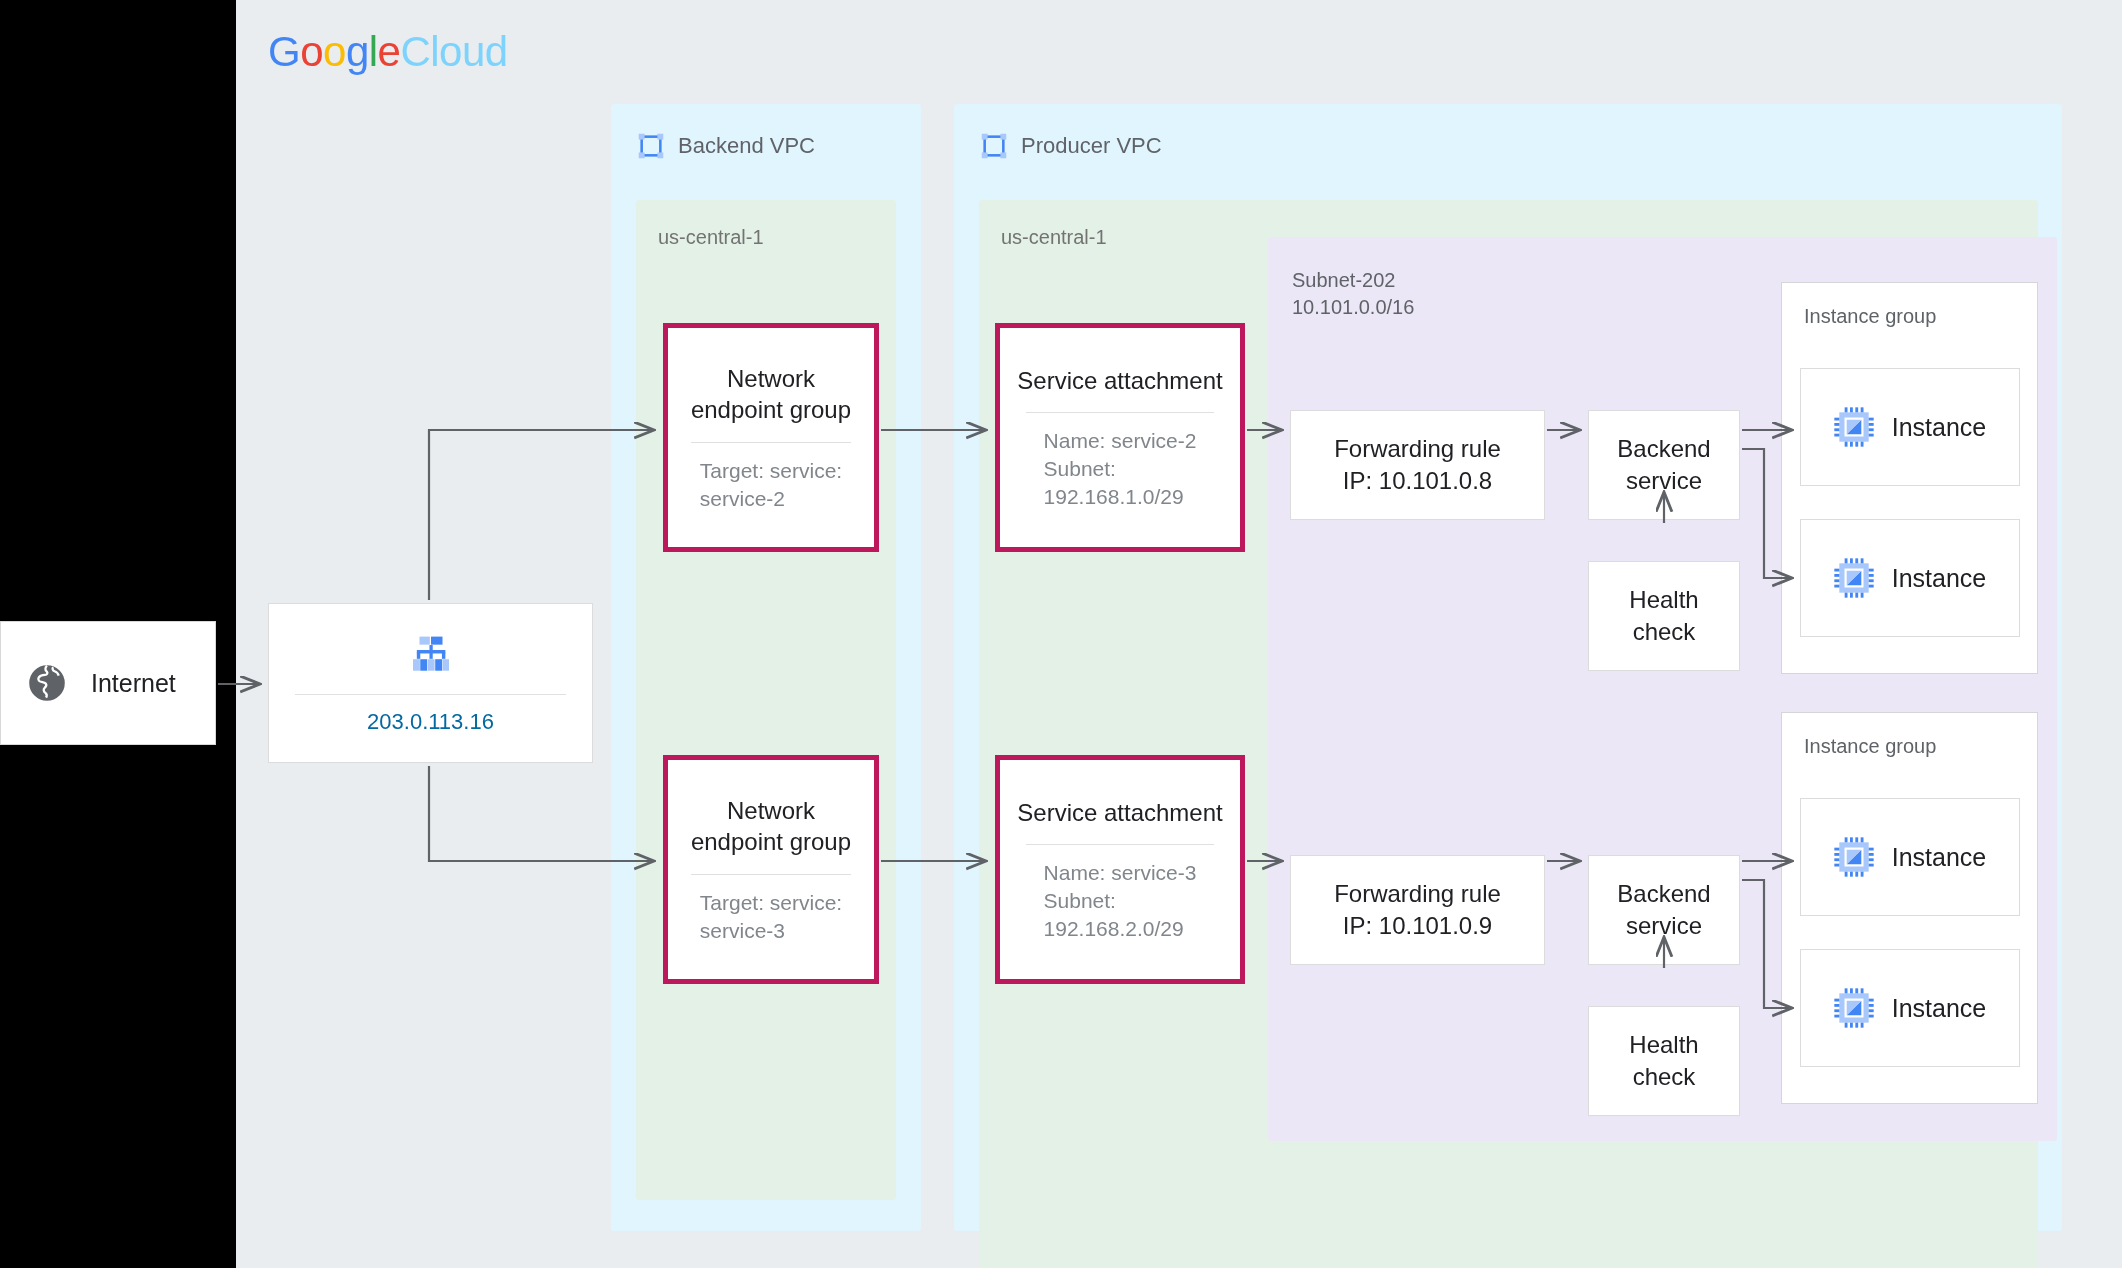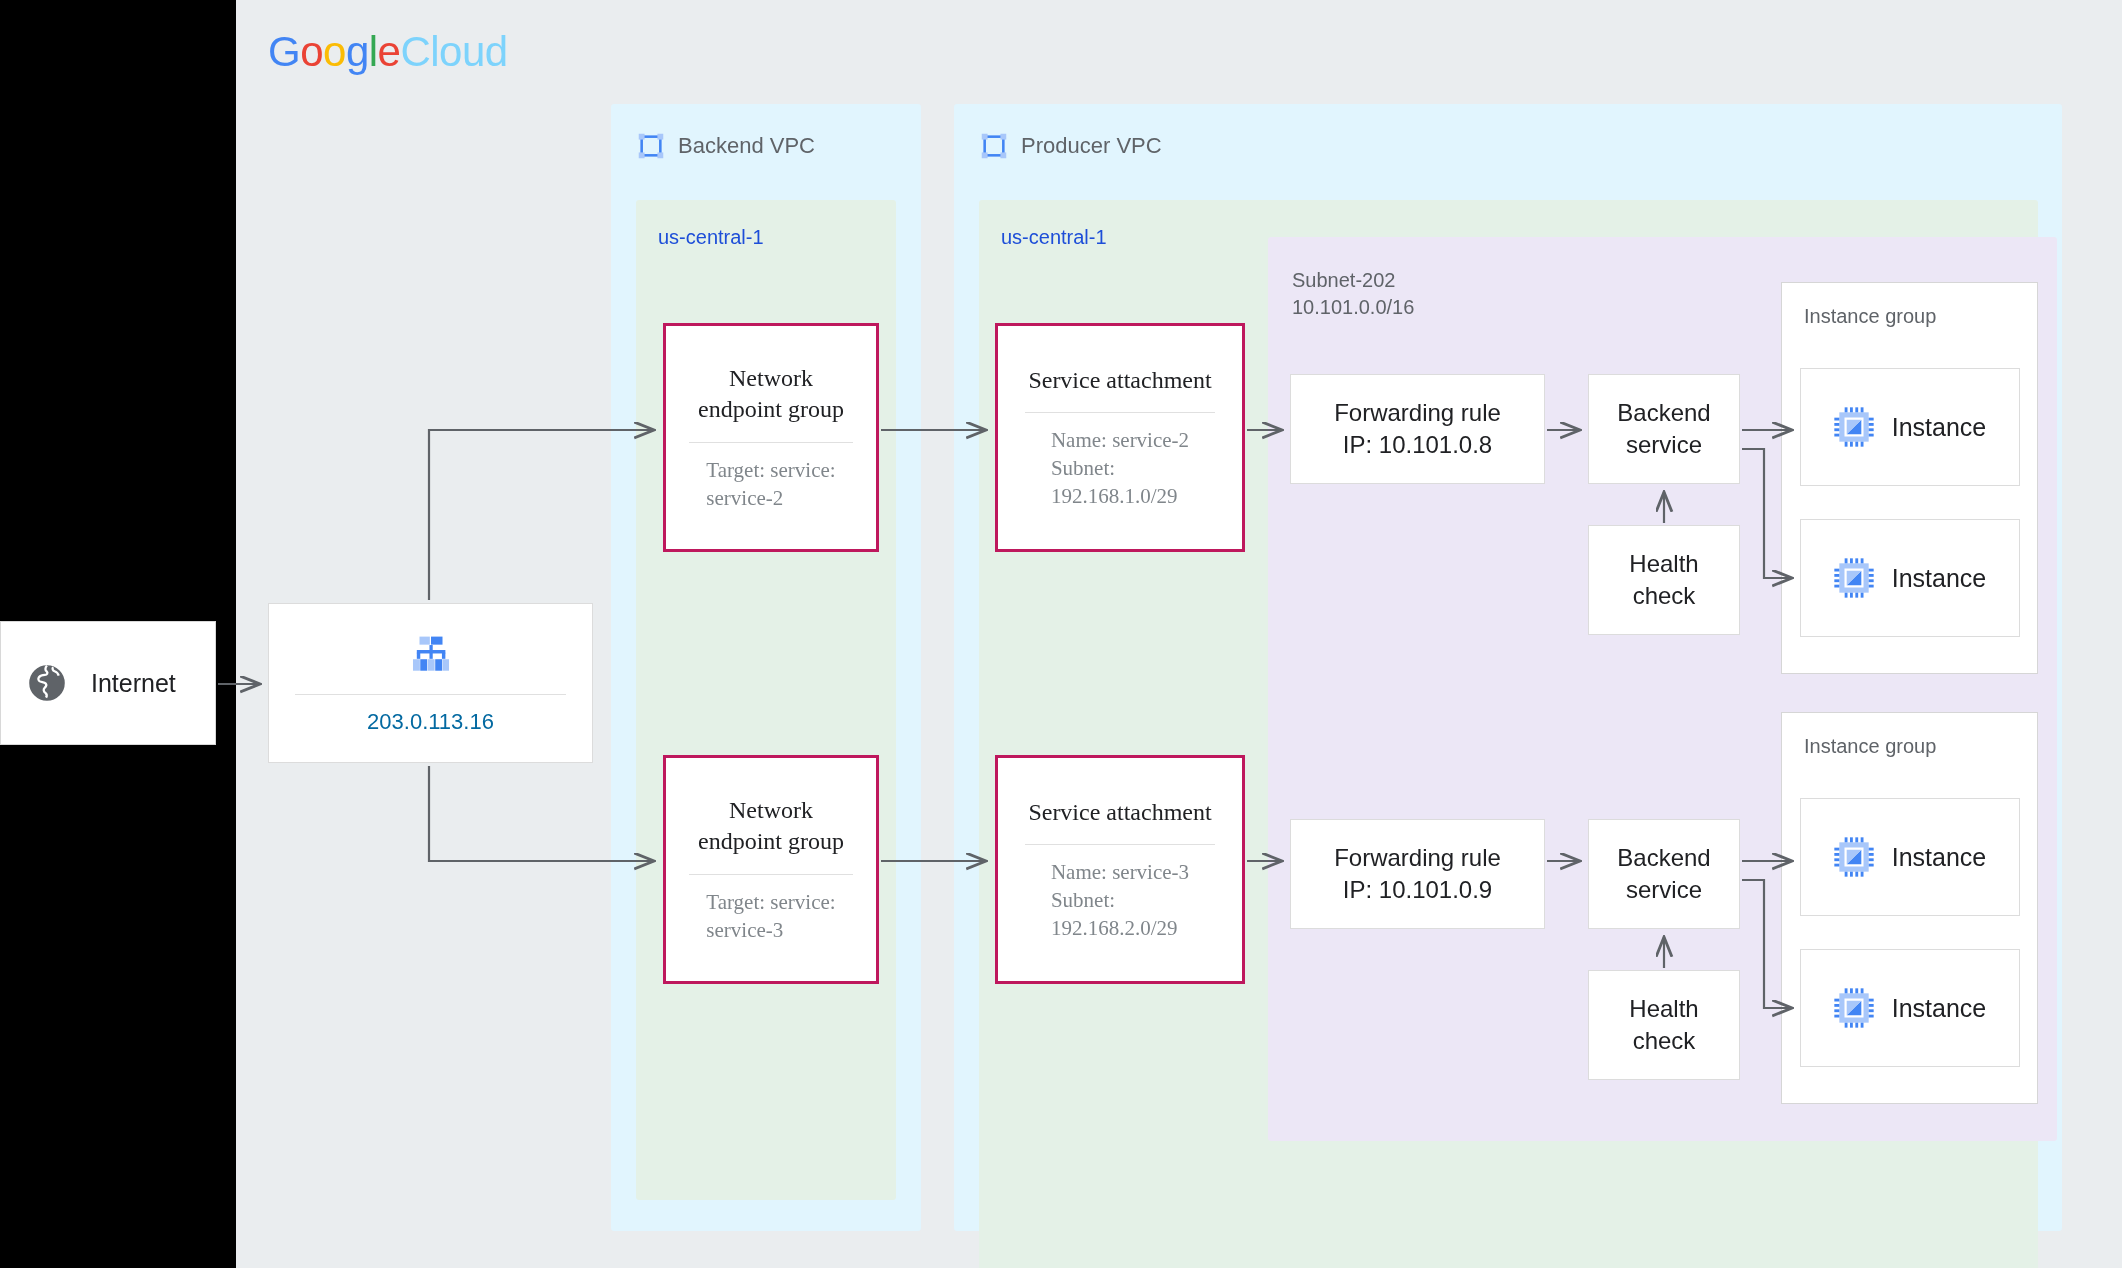--- a/index.html
+++ b/index.html
@@ -27,40 +27,40 @@
   
   .vpc {
     position: absolute; background: #e1f5fe; border-radius: 3px;
   }
   .vpc-header { position: absolute; left: 26px; top: 28px; display: flex; align-items: center; gap: 13px; }
   .vpc-label { font-size: 22px; color: #5f6368; }
 
   .region {
     position: absolute; background: #e4f1e7; border-radius: 3px;
   }
-  .region-label { position: absolute; left: 22px; top: 26px; font-size: 20px; color: #1d4ed8; }
+  .region-label { position: absolute; left: 22px; top: 26px; font-size: 20px; color: #737373; }
 
   .subnet {
     position: absolute; background: #ece7f6; border-radius: 3px;
   }
   .subnet-label { position: absolute; left: 24px; top: 30px; font-size: 20px; color: #5f6368; line-height: 1.35; }
 
   
   .card {
-    position: absolute; background: #ffffff; border: 3px solid #be185d;
-    display: flex; flex-direction: column; align-items: center; justify-content: center; font-family: Liberation Serif, serif;
+    position: absolute; background: #ffffff; border: 5px solid #be185d;
+    display: flex; flex-direction: column; align-items: center; justify-content: center;
   }
   .card-title {
     font-size: 24px; color: #202124; text-align: center; line-height: 1.32;
   }
   .card-sep { width: 78%; height: 1px; background: #e0e0e0; margin: 16px 0 14px; }
   .card-sub { font-size: 21px; color: #80868b; line-height: 1.32; }
 
   .card-plain { position: absolute; background:#fff; border:1px solid #dcdcdc;
-    display:flex; align-items:center; justify-content:center; }
+    display:flex; align-items:center; justify-content:center;margin-top:36px; }
   .card-plain .card-title { font-size: 24px; }
 
   
   .internet-box {
     position: absolute; left: 0; top: 621px; width: 216px; height: 124px;
     background: #fff; border: 1px solid #d8d8d8;
     display: flex; align-items: center; padding-left: 24px; gap: 22px;
   }
   .internet-label { font-size: 25px; color: #202124; }
 

